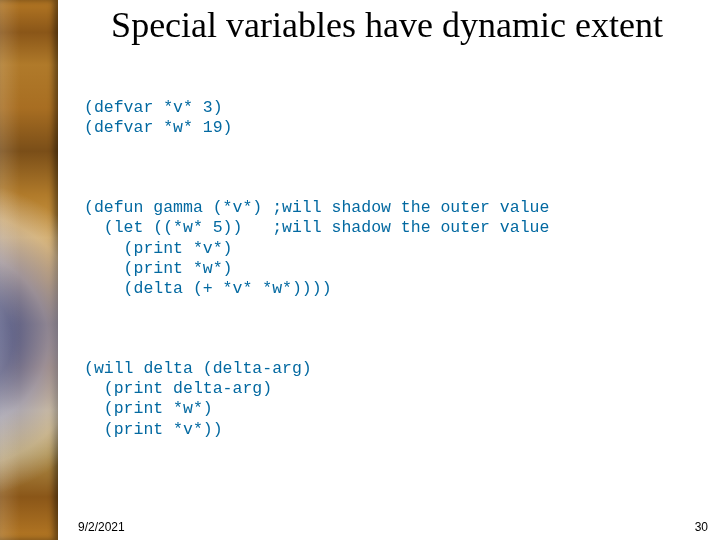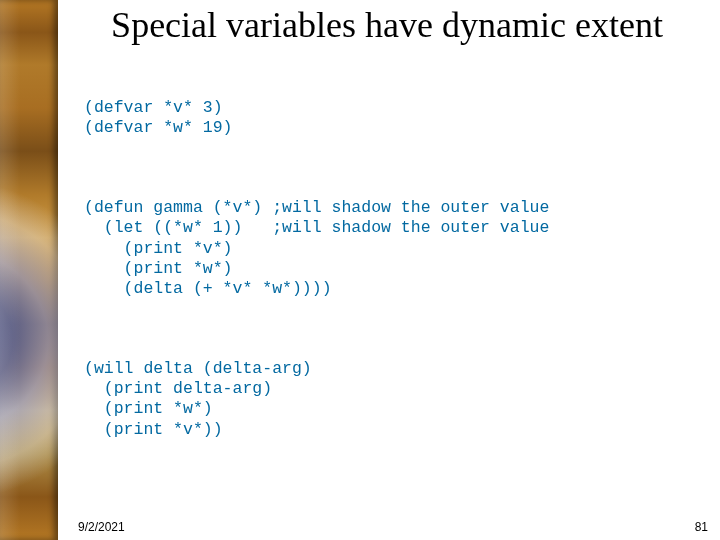--- a/index.html
+++ b/index.html
@@ -112,27 +112,27 @@
 
 <div class="sidebar"></div>
 
 <div class="content">
   <div class="title">Special variables have dynamic extent</div>
 
   <div class="code">
     <div class="blk">(defvar *v* 3)
 (defvar *w* 19)</div>
     <div class="blk">(defun gamma (*v*) ;will shadow the outer value
-  (let ((*w* 1))   ;will shadow the outer value
+  (let ((*w* 5))   ;will shadow the outer value
     (print *v*)
     (print *w*)
     (delta (+ *v* *w*))))</div>
     <div class="blk">(will delta (delta-arg)
   (print delta-arg)
   (print *w*)
   (print *v*))</div>
   </div>
 </div>
 
 <div class="footer">
   <span class="date">9/2/2021</span>
-  <span class="page">81</span>
+  <span class="page">30</span>
 </div>
 
 </body></html>

